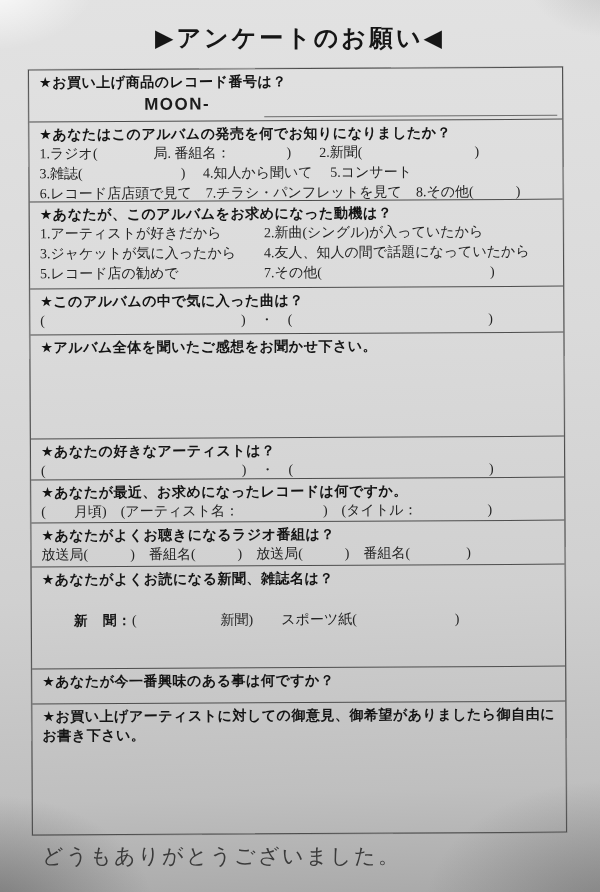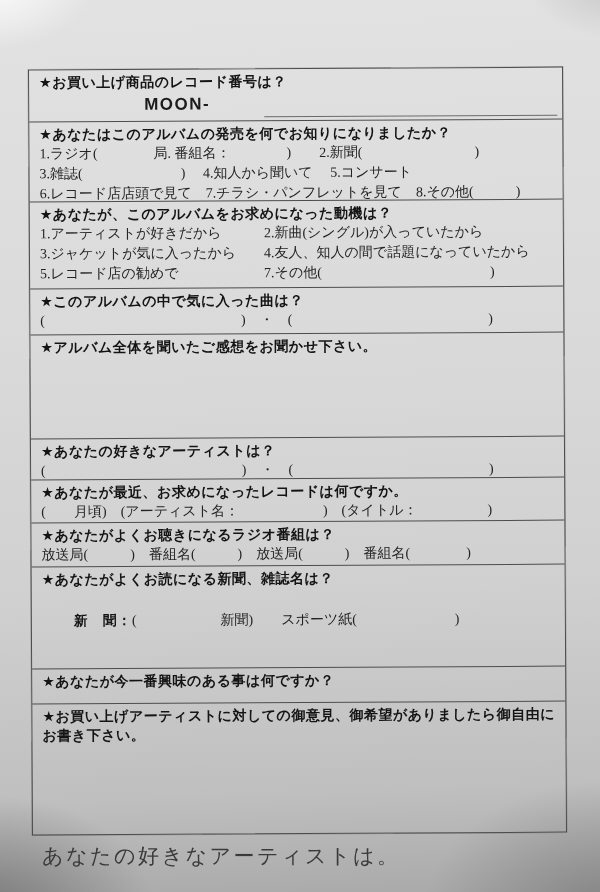--- a/index.html
+++ b/index.html
@@ -61,20 +61,21 @@
     position:absolute;left:42px;top:842px;
     font:21px "Liberation Serif","DejaVu Serif",serif;
     letter-spacing:2.5px;color:#3a3a3a;white-space:pre;
   }
 </style>
 </head>
 <body>
 
 <div class="page">
 
+  <div class="title">▶アンケートのお願い◀</div>
 
   <div class="form">
 
     <div class="sec s1">
       <div class="h">★お買い上げ商品のレコード番号は？</div>
       <div class="moon">MOON-</div>
       <div class="writein"></div>
     </div>
 
     <div class="sec s2">
@@ -138,15 +139,15 @@
     <div class="sec s10">
       <div class="h">★あなたが今一番興味のある事は何ですか？</div>
     </div>
 
     <div class="sec s11">
       <div class="h" style="white-space:normal;">★お買い上げアーティストに対しての御意見、御希望がありましたら御自由にお書き下さい。</div>
     </div>
 
   </div>
 
-  <div class="thanks">あなたの好きなアーティストは。</div>
+  <div class="thanks">どうもありがとうございました。</div>
 
 </div>
 
 </body></html>

